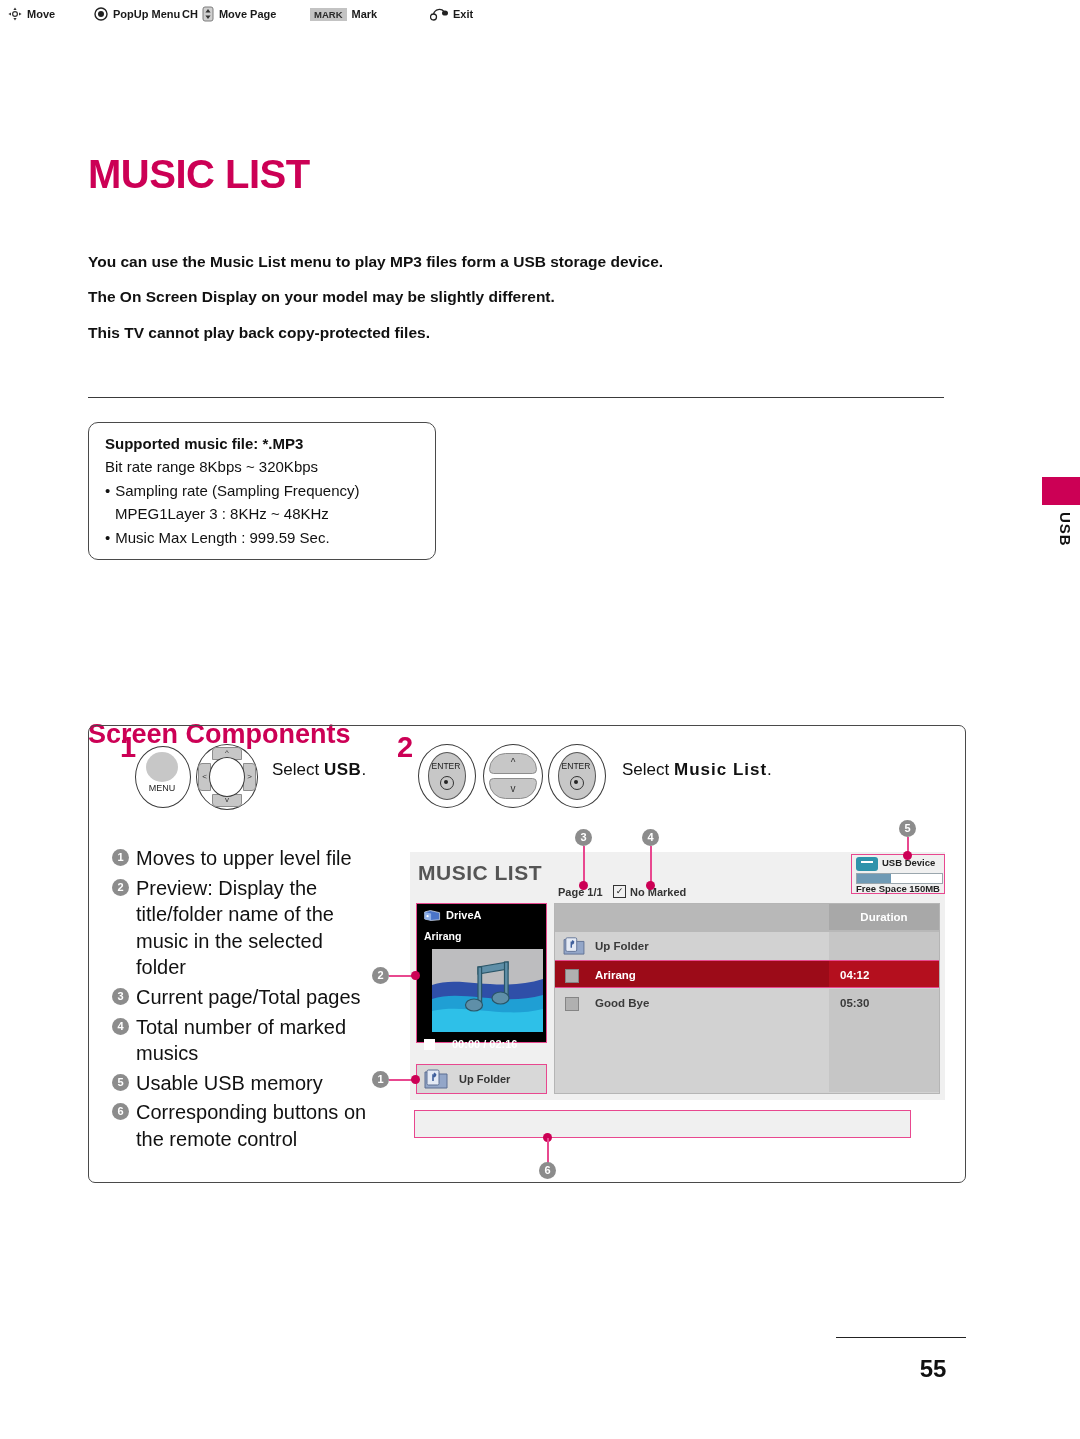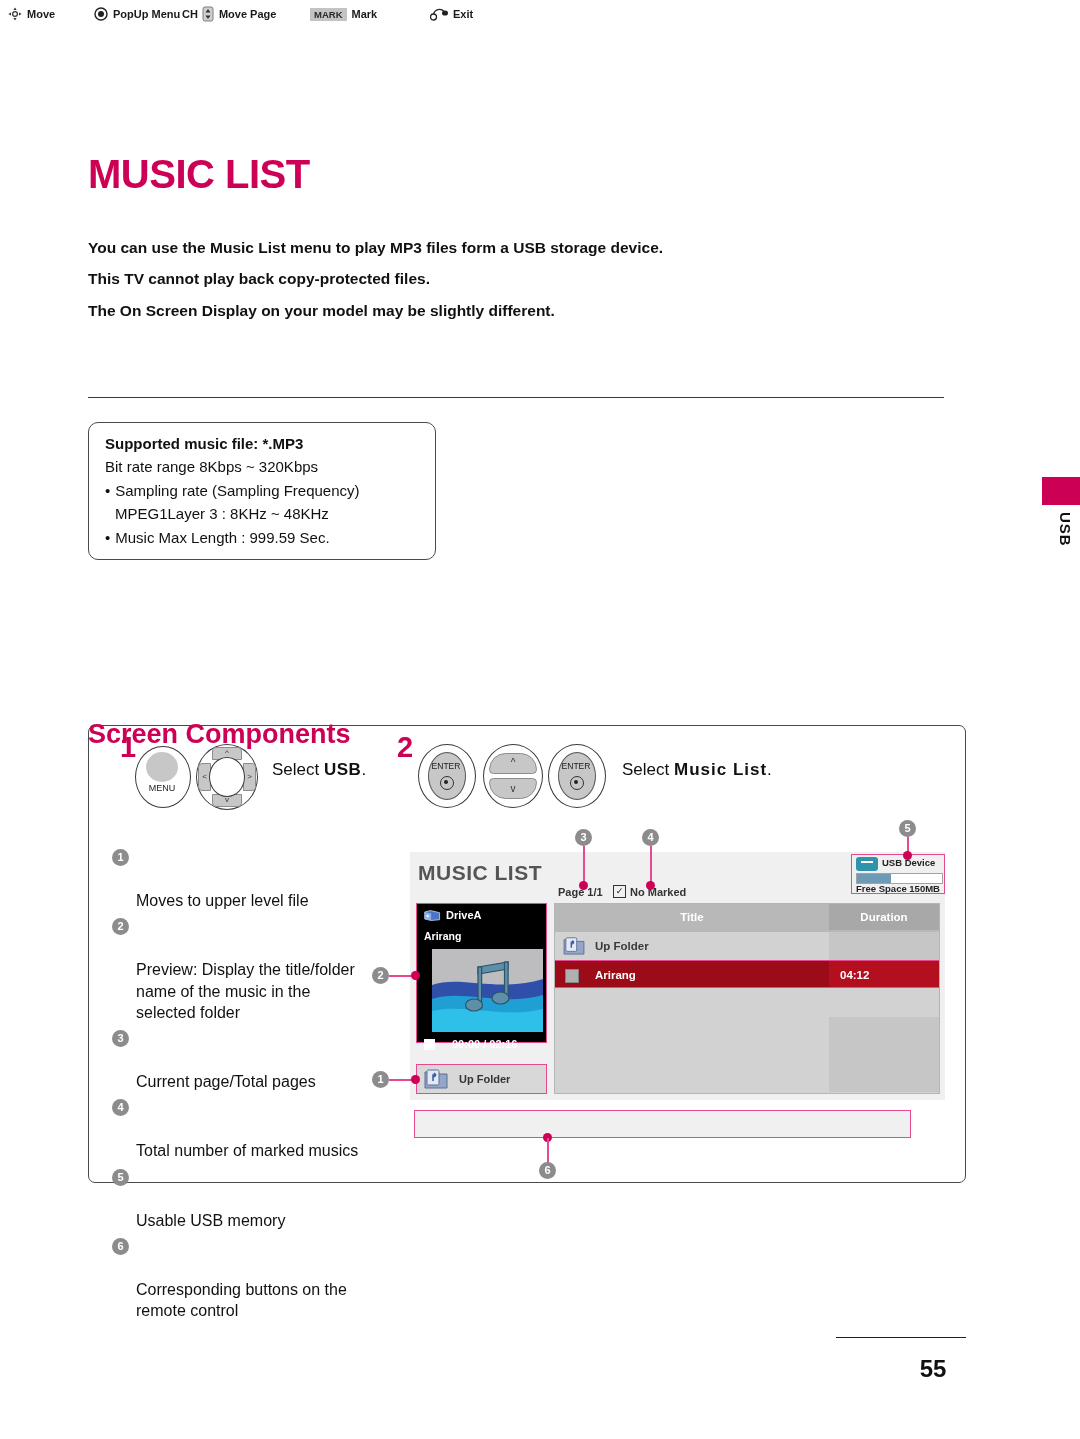--- a/index.html
+++ b/index.html
@@ -17,21 +17,21 @@
     font-size:15px;font-weight:bold;letter-spacing:1px;color:#111;
     writing-mode:vertical-rl;text-orientation:mixed;
   }
 
   
   #page-title{
     position:absolute;left:88px;top:152px;
     font-size:40px;font-weight:bold;color:#cc0055;letter-spacing:-0.5px;
   }
   #intro{position:absolute;left:88px;top:236px;width:700px;}
-  #intro p{margin:2px 0 12px 0;font-size:15.5px;font-weight:bold;color:#111;line-height:1.25;}
+  #intro p{margin:16px 0 12px 0;font-size:15.5px;font-weight:bold;color:#111;line-height:1.25;}
 
   #rule-top{position:absolute;left:88px;top:397px;width:856px;height:1px;background:#3a3a3a;}
 
   
   #spec-box{
     position:absolute;left:88px;top:422px;width:348px;
     border:1.2px solid #4a4a4a;border-radius:10px;
     padding:12px 14px 8px 16px;box-sizing:border-box;
   }
   #spec-box .hdr{font-size:15px;font-weight:bold;margin:0 0 5px 0;color:#111;}
@@ -92,21 +92,21 @@
   #updn-d{left:489px;top:778px;width:46px;height:19px;border-radius:6px 6px 22px 22px;line-height:20px;}
 
   
   #legend{position:absolute;left:112px;top:845px;width:262px;}
   .lg-item{display:flex;align-items:flex-start;margin-bottom:3px;}
   .lg-bullet{
     flex:0 0 auto;width:17px;height:17px;border-radius:50%;background:#8c8c8c;
     color:#fff;font-size:11px;font-weight:bold;text-align:center;line-height:17px;
     margin-top:4px;margin-right:7px;
   }
-  .lg-text{font-size:16px;line-height:1.33;color:#111;margin-top:45px;}
+  .lg-text{font-size:20px;line-height:1.33;color:#111;}
 
   
   #osd{position:absolute;left:410px;top:852px;width:535px;height:248px;background:#f0f0f0;}
   #osd-title{position:absolute;left:418px;top:861px;font-size:21px;font-weight:bold;color:#555;letter-spacing:0.5px;}
   #osd-page{position:absolute;left:558px;top:886px;font-size:11px;font-weight:bold;color:#333;}
   #osd-chk{position:absolute;left:613px;top:885px;width:11px;height:11px;border:1.3px solid #333;font-size:9px;line-height:10px;text-align:center;color:#111;}
   #osd-marked{position:absolute;left:630px;top:886px;font-size:11px;font-weight:bold;color:#333;}
 
   
   #usb-widget{position:absolute;left:851px;top:854px;width:94px;height:40px;border:1.6px solid #e8488f;background:#f0f0f0;box-sizing:border-box;padding:2px 3px;}
@@ -171,22 +171,22 @@
 
 <div class="page">
 
   <div id="usb-tab"></div>
   <div id="usb-tab-label">USB</div>
 
   <div id="page-title">MUSIC LIST</div>
 
   <div id="intro">
     <p>You can use the Music List menu to play MP3 files form a USB storage device.</p>
+    <p>The On Screen Display on your model may be slightly different.</p>
     <p>This TV cannot play back copy-protected files.</p>
-    <p>The On Screen Display on your model may be slightly different.</p>
   </div>
 
   <div id="rule-top"></div>
 
   <div id="spec-box">
     <p class="hdr">Supported music file: *.MP3</p>
     <p class="ln">Bit rate range 8Kbps ~ 320Kbps</p>
     <p class="ln bullet">Sampling rate (Sampling Frequency)</p>
     <p class="ln ind">MPEG1Layer 3 : 8KHz ~ 48KHz</p>
     <p class="ln bullet">Music Max Length : 999.59 Sec.</p>
@@ -290,41 +290,46 @@
   <svg id="upfolder-ico" viewBox="0 0 24 21">
     <path d="M1 4 L9 4 L11 6 L23 6 L23 20 L1 20 Z" fill="#93a6c8" stroke="#5d6f92" stroke-width="1"></path>
     <rect x="3" y="2" width="12" height="15" rx="1.5" fill="#e4eaf5" stroke="#5d6f92" stroke-width="1"></rect>
     <path d="M9 13 L9 7 L12 7 M12 7 L10 5 M12 7 L10 9" stroke="#3f5f9c" stroke-width="1.6" fill="none"></path>
   </svg>
   <div id="upfolder-lbl">Up Folder</div>
 
   <div id="table">
     <div class="tr th-row" style="top:0">
       <div class="th-dur">Duration</div>
-      <div class="th-title">Title</div>
     </div>
 
     <div class="tr row-light" style="top:28px">
       <div class="row-alt-dur"></div>
       <svg class="rowico" viewBox="0 0 24 21">
         <path d="M1 4 L9 4 L11 6 L23 6 L23 20 L1 20 Z" fill="#93a6c8" stroke="#5d6f92" stroke-width="1"></path>
         <rect x="3" y="2" width="12" height="15" rx="1.5" fill="#e4eaf5" stroke="#5d6f92" stroke-width="1"></rect>
         <path d="M9 13 L9 7 L12 7 M12 7 L10 5 M12 7 L10 9" stroke="#3f5f9c" stroke-width="1.6" fill="none"></path>
       </svg>
       <div class="cell-title">Up Folder</div>
       <div class="cell-dur"></div>
     </div>
 
     <div class="tr row-sel row-sel-border" style="top:56px">
       <div class="row-sel-dur"></div>
       <div class="chkbox"></div>
       <div class="cell-title sel">Arirang</div>
       <div class="cell-dur sel">04:12</div>
     </div>
 
+    <div class="tr row-light" style="top:85px">
+      <div class="row-alt-dur"></div>
+      <div class="chkbox"></div>
+      <div class="cell-title">Good Bye</div>
+      <div class="cell-dur">05:30</div>
+    </div>
 
     <div class="tr row-light" style="top:113px">
         <div class="row-alt-dur"></div>
       </div>
     <div class="tr row-light" style="top:141px">
         <div class="row-alt-dur"></div>
       </div>
     <div class="tr row-light" style="top:162px;height:26px">
         <div class="row-alt-dur"></div>
       </div>

